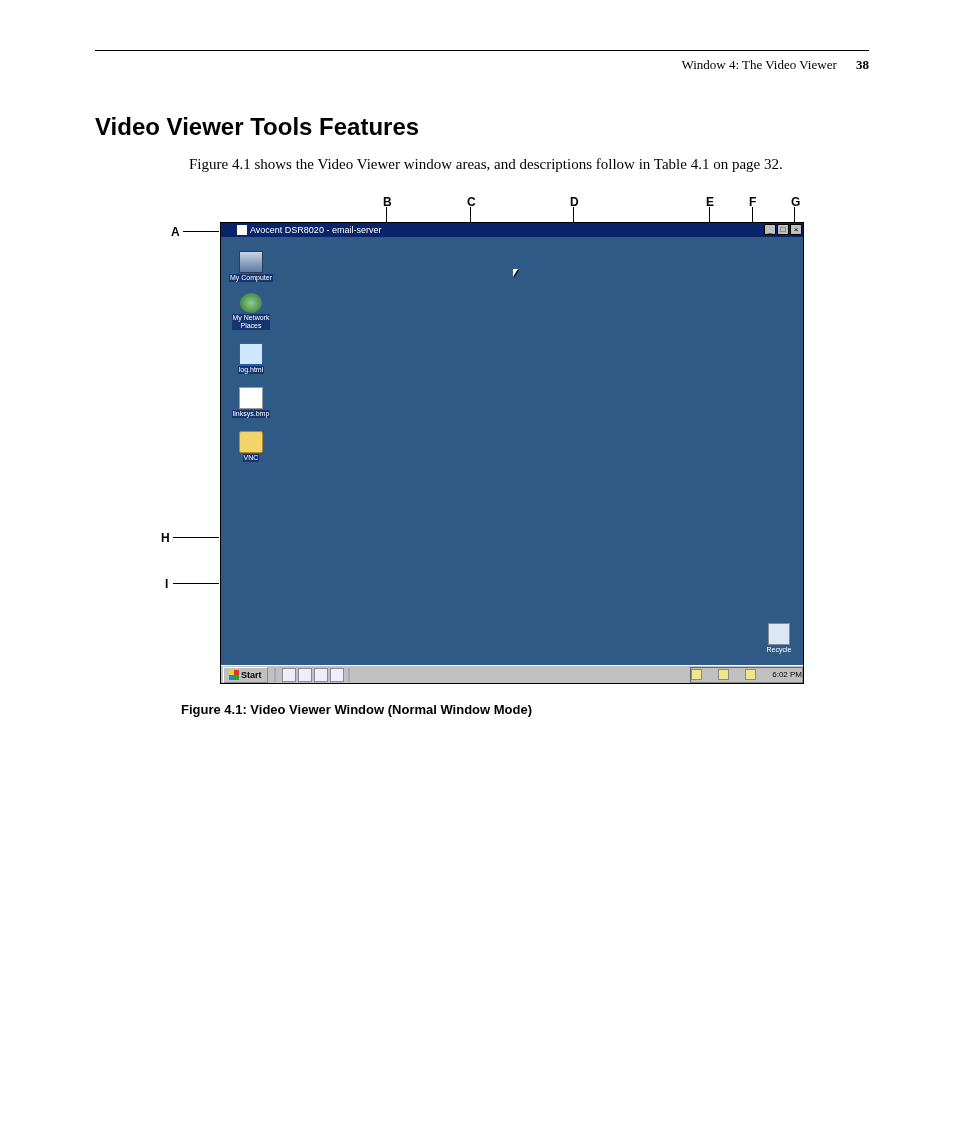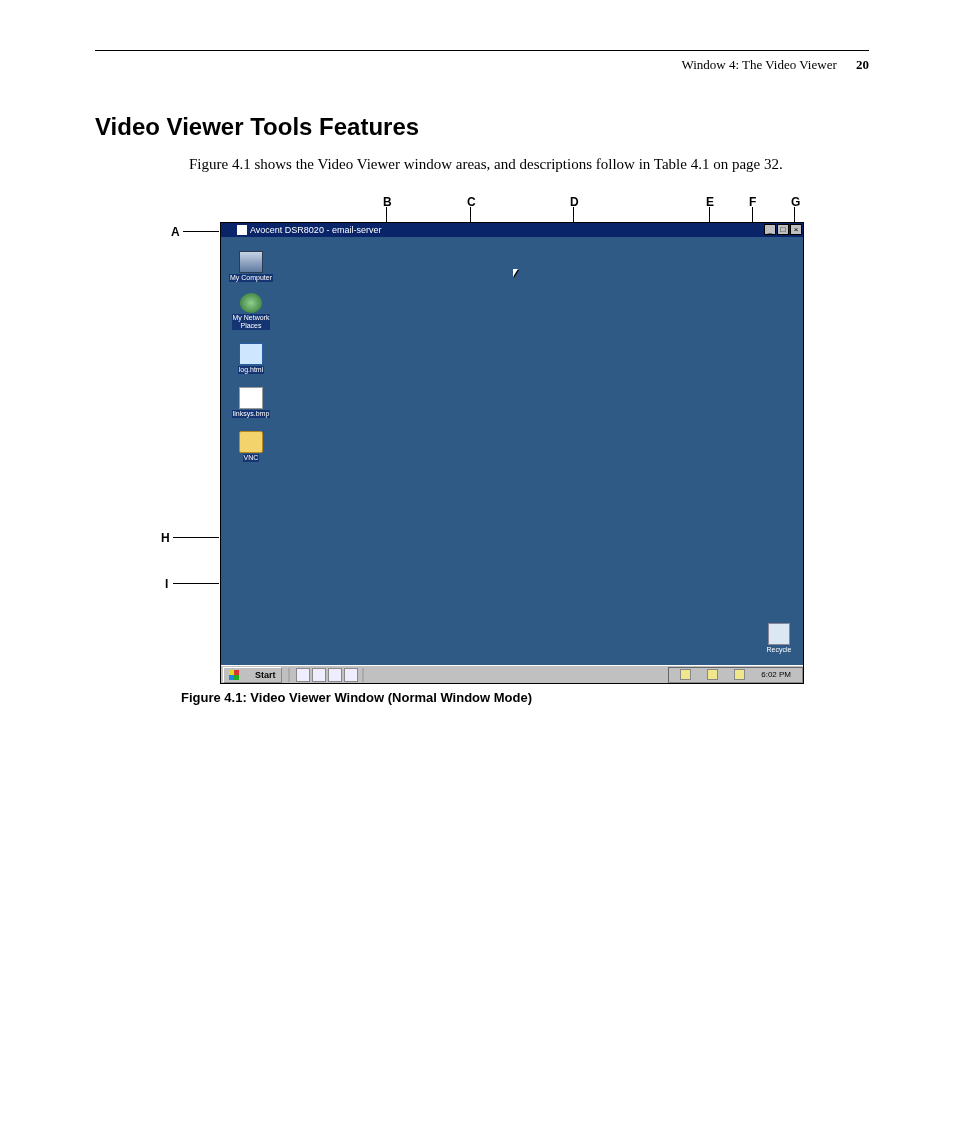--- a/index.html
+++ b/index.html
@@ -197,61 +197,61 @@
   .startbtn {
     height: 14px;
     margin: 0 2px;
     padding: 0 5px;
     background: #c0c0c0;
     border: 1px solid #888;
     border-top-color:#fff;
     border-left-color:#fff;
     display: flex;
     align-items: center;
-    gap: 16px;
+    gap: 2px;
     font-weight: bold;
     font-size: 9px;
   }
   .startbtn .logo { width:10px;height:10px;
     background: conic-gradient(#d33 0 25%, #2a2 0 50%, #28d 0 75%, #dd2 0 100%);
   }
   .ql {
     display:flex; gap:2px; margin-left:2px;
   }
   .ql span{ width:12px;height:12px;border:1px solid #888;background:#eef;}
   .qsep {
     width:2px;height:14px;background:#aaa;margin:0 4px;
   }
   .tray {
     margin-left:auto;
     border:1px solid #888;
     border-top-color:#666;border-left-color:#666;
     height:14px;
-    padding:0 11px;
+    padding:0 0;
     display:flex;align-items:center;gap:16px;
     font-size:8px;
   }
   .tray i{width:9px;height:9px;background:#f0e68c;border:1px solid #888;display:inline-block;}
   .caption {
     font-family: Arial, Helvetica, sans-serif;
     font-size: 13px;
     font-weight: bold;
     margin-left: 66px;
-    margin-top: 0;
+    margin-top: 12px;
     padding-left: 20px;
   }
 </style>
 </head>
 <body>
 
 <div class="page">
   <div class="top-rule"></div>
   <div class="running-head">
     <span>Window 4: The Video Viewer</span>
-    <span class="pnum">20</span>
+    <span class="pnum">38</span>
   </div>
 
   <h1>Video Viewer Tools Features</h1>
   <p class="intro">Figure 4.1 shows the Video Viewer window areas, and descriptions follow in Table 4.1 on page 32.</p>
 
   <div class="figwrap">
 
     <span class="callout" style="left:10px; top:30px;">A</span>
     <span class="callout" style="left:222px; top:0px;">B</span>
     <span class="callout" style="left:306px; top:0px;">C</span>

